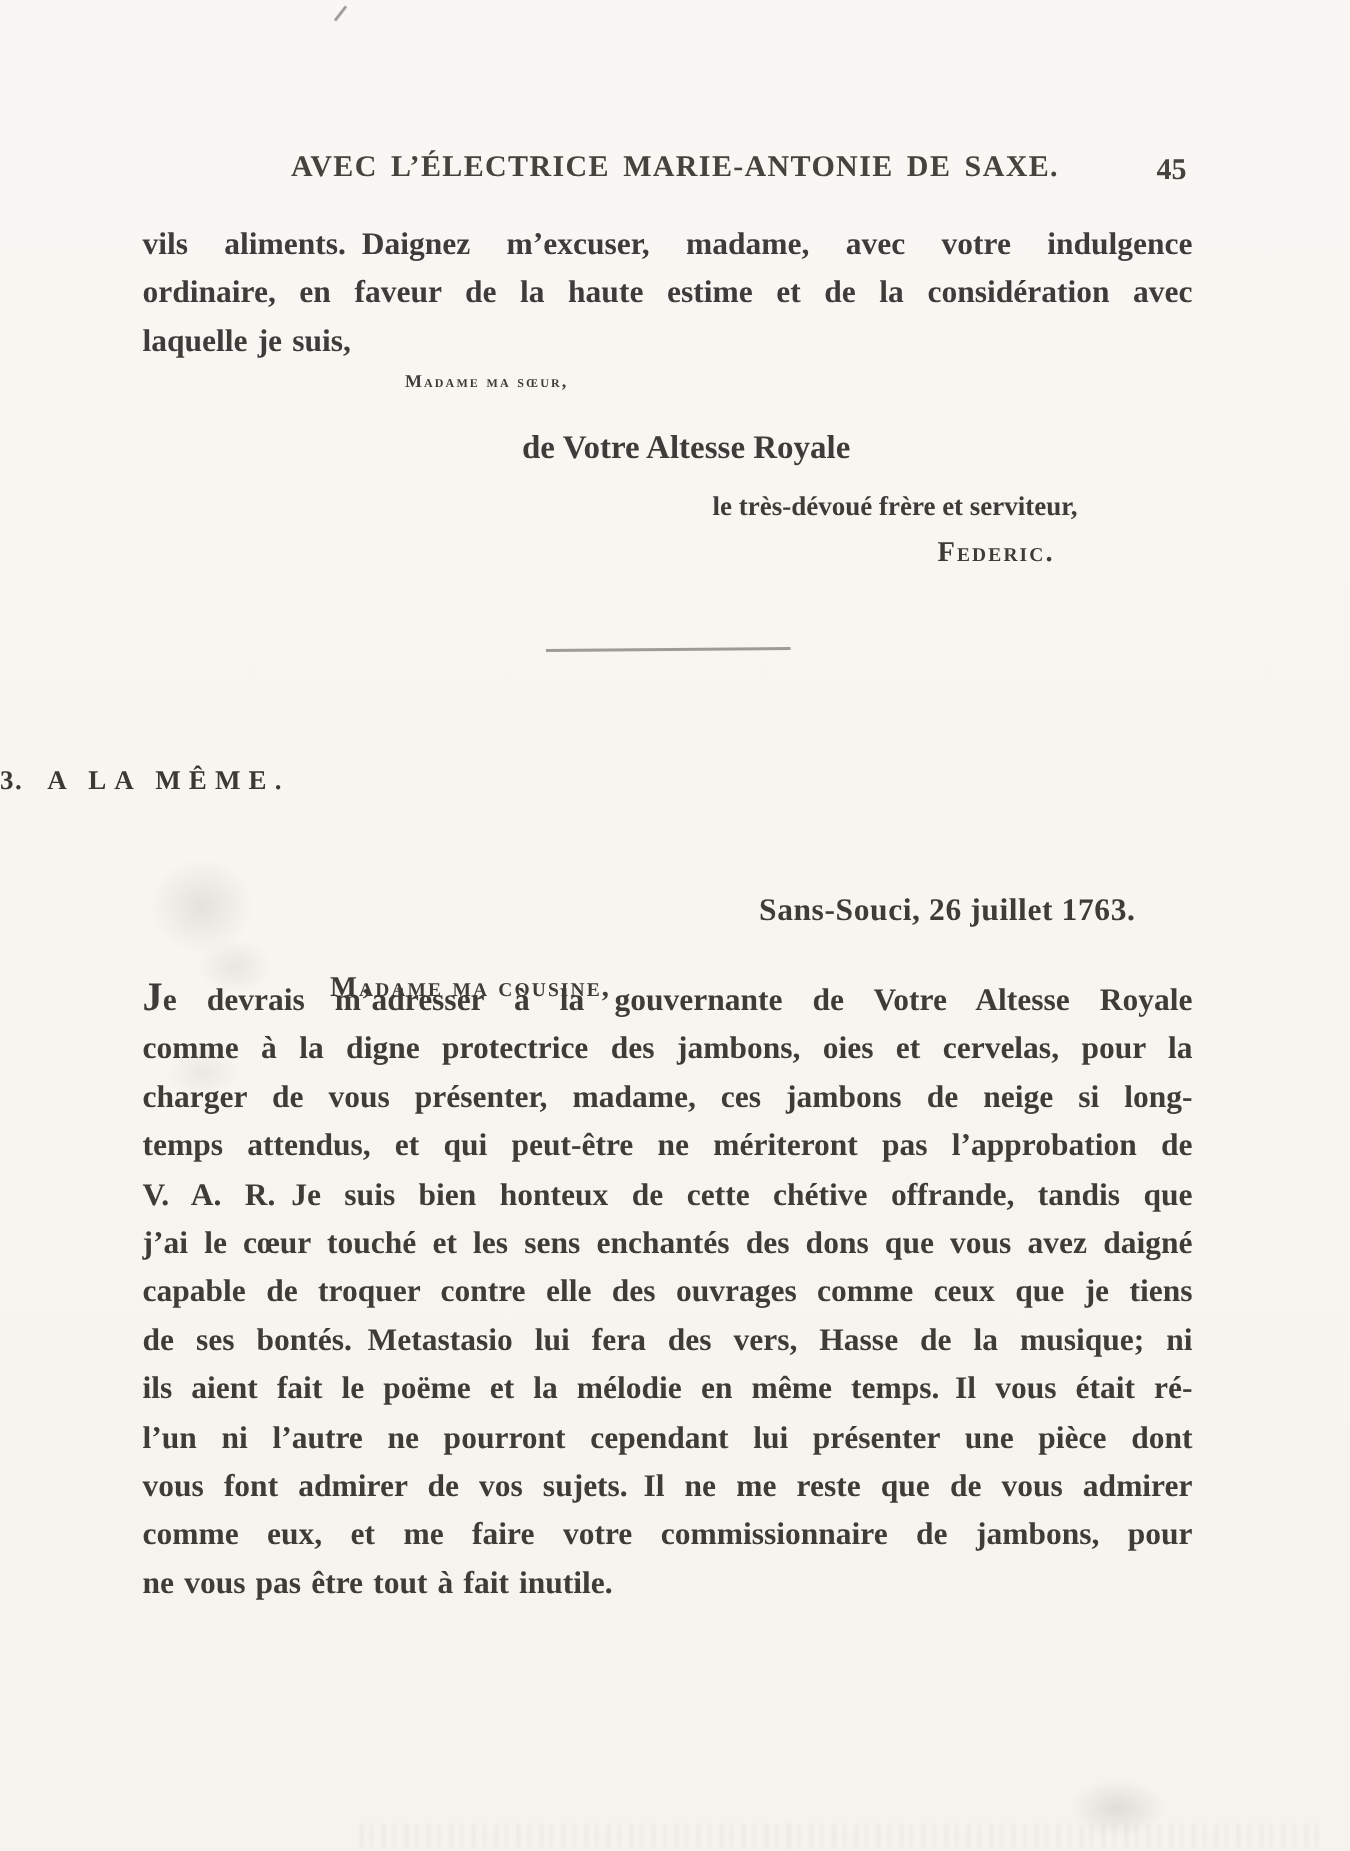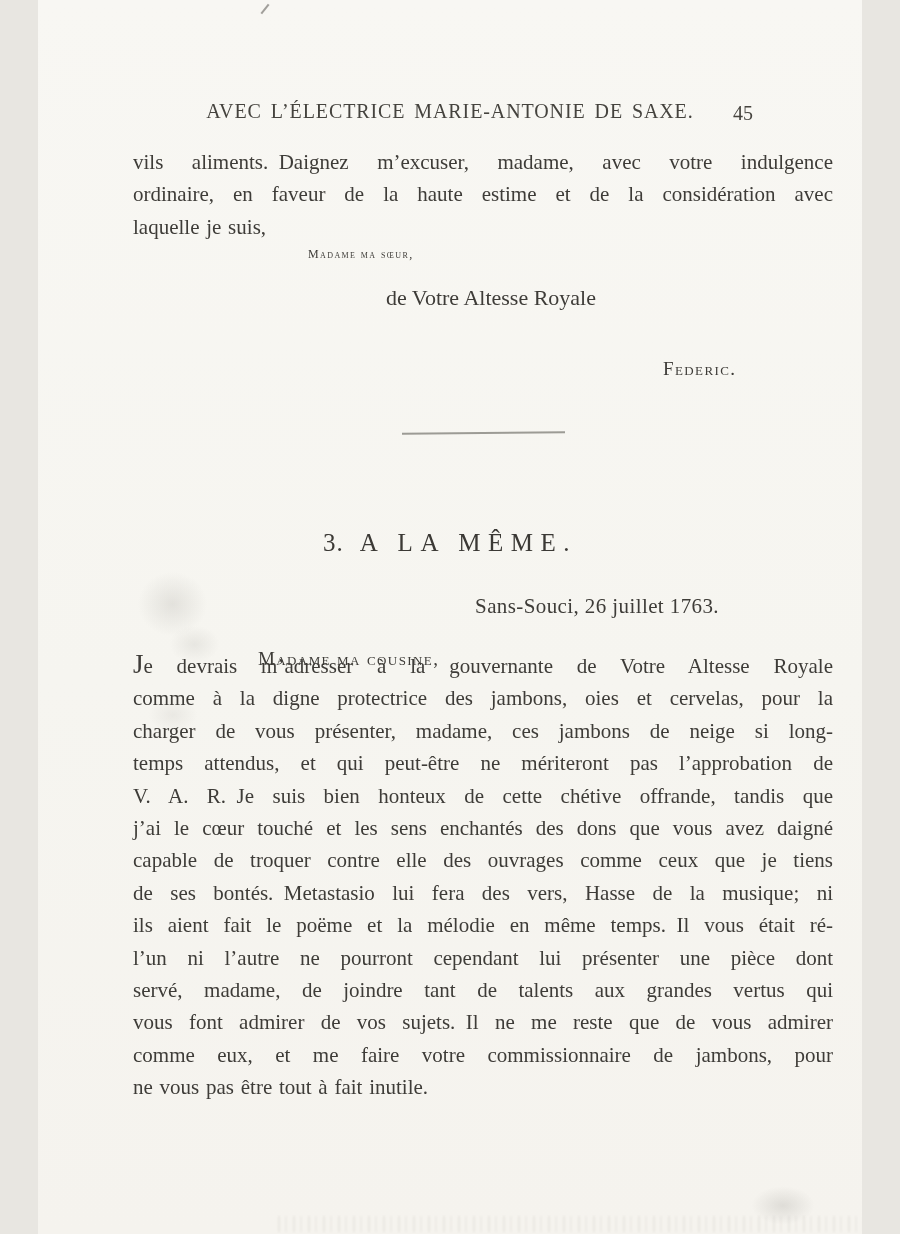--- a/index.html
+++ b/index.html
@@ -2,27 +2,28 @@
 <html lang="fr"><head>
 <meta charset="utf-8">
 <style>
   html, body {
     margin: 0;
     padding: 0;
     background: #e8e6e1;
   }
   .page {
     position: relative;
-    width: 824px;
+    width: 900px;
     height: 1234px;
     margin: 0 auto;
     background: linear-gradient(180deg, #f8f7f3 0%, #f6f5f0 55%, #f5f3ee 100%);
     color: #3e3c38;
     font-family: "Liberation Serif", "DejaVu Serif", serif;
     overflow: hidden;
+    font-weight: bold;
   }
 
   
   .running-header {
     position: absolute;
     top: 98px;
     left: 0;
     width: 100%;
     text-align: center;
     font-size: 20px;
@@ -101,25 +102,25 @@
     width: 163px;
     height: 1.6px;
     background: #7e7c76;
     opacity: 0.75;
     transform: rotate(-0.5deg);
   }
 
   
   .section-heading {
     position: absolute;
-    top: 527px;
+    top: 504px;
     left: 0;
     width: 100%;
-    text-align: center;
-    font-size: 25px;
+    text-align: left;
+    font-size: 18px;
     line-height: 32px;
     color: #3b3935;
   }
   .section-heading .heading-number {
     letter-spacing: 1px;
     margin-right: 16px;
   }
   .section-heading .heading-title {
     letter-spacing: 0.30em;
   }
@@ -182,20 +183,21 @@
   <div class="page-number">45</div>
 
   <div class="para para-end">
       <div class="pline">vils aliments. Daignez m’excuser, madame, avec votre indulgence</div>
       <div class="pline">ordinaire, en faveur de la haute estime et de la considération avec</div>
       <div class="pline pline-last">laquelle je suis,</div>
     </div>
 
   <div class="closing-salutation">Madame ma sœur,</div>
   <div class="closing-altesse">de Votre Altesse Royale</div>
+  <div class="closing-serviteur">le très-dévoué frère et serviteur,</div>
   <div class="closing-signature">Federic.</div>
 
   <div class="divider"></div>
 
   <div class="section-heading">
     <span class="heading-number">3.</span><span class="heading-title">A LA MÊME.</span>
   </div>
 
   <div class="dateline">Sans-Souci, 26 juillet 1763.</div>
 
@@ -205,21 +207,20 @@
       <div class="pline">Je devrais m’adresser à la gouvernante de Votre Altesse Royale</div>
       <div class="pline">comme à la digne protectrice des jambons, oies et cervelas, pour la</div>
       <div class="pline">charger de vous présenter, madame, ces jambons de neige si long-</div>
       <div class="pline">temps attendus, et qui peut-être ne mériteront pas l’approbation de</div>
       <div class="pline">V. A. R. Je suis bien honteux de cette chétive offrande, tandis que</div>
       <div class="pline">j’ai le cœur touché et les sens enchantés des dons que vous avez daigné</div>
       <div class="pline">capable de troquer contre elle des ouvrages comme ceux que je tiens</div>
       <div class="pline">de ses bontés. Metastasio lui fera des vers, Hasse de la musique; ni</div>
       <div class="pline">ils aient fait le poëme et la mélodie en même temps. Il vous était ré-</div>
       <div class="pline">l’un ni l’autre ne pourront cependant lui présenter une pièce dont</div>
-      <div class="pline">servé, madame, de joindre tant de talents aux grandes vertus qui</div>
       <div class="pline">vous font admirer de vos sujets. Il ne me reste que de vous admirer</div>
       <div class="pline">comme eux, et me faire votre commissionnaire de jambons, pour</div>
       <div class="pline pline-last">ne vous pas être tout à fait inutile.</div>
     </div>
 
   <div class="smudge smudge-left"></div>
   <div class="smudge smudge-left2"></div>
   <div class="smudge smudge-bottom"></div>
   <div class="smudge speckle-band"></div>
   <div class="smudge scratch-top"></div>

